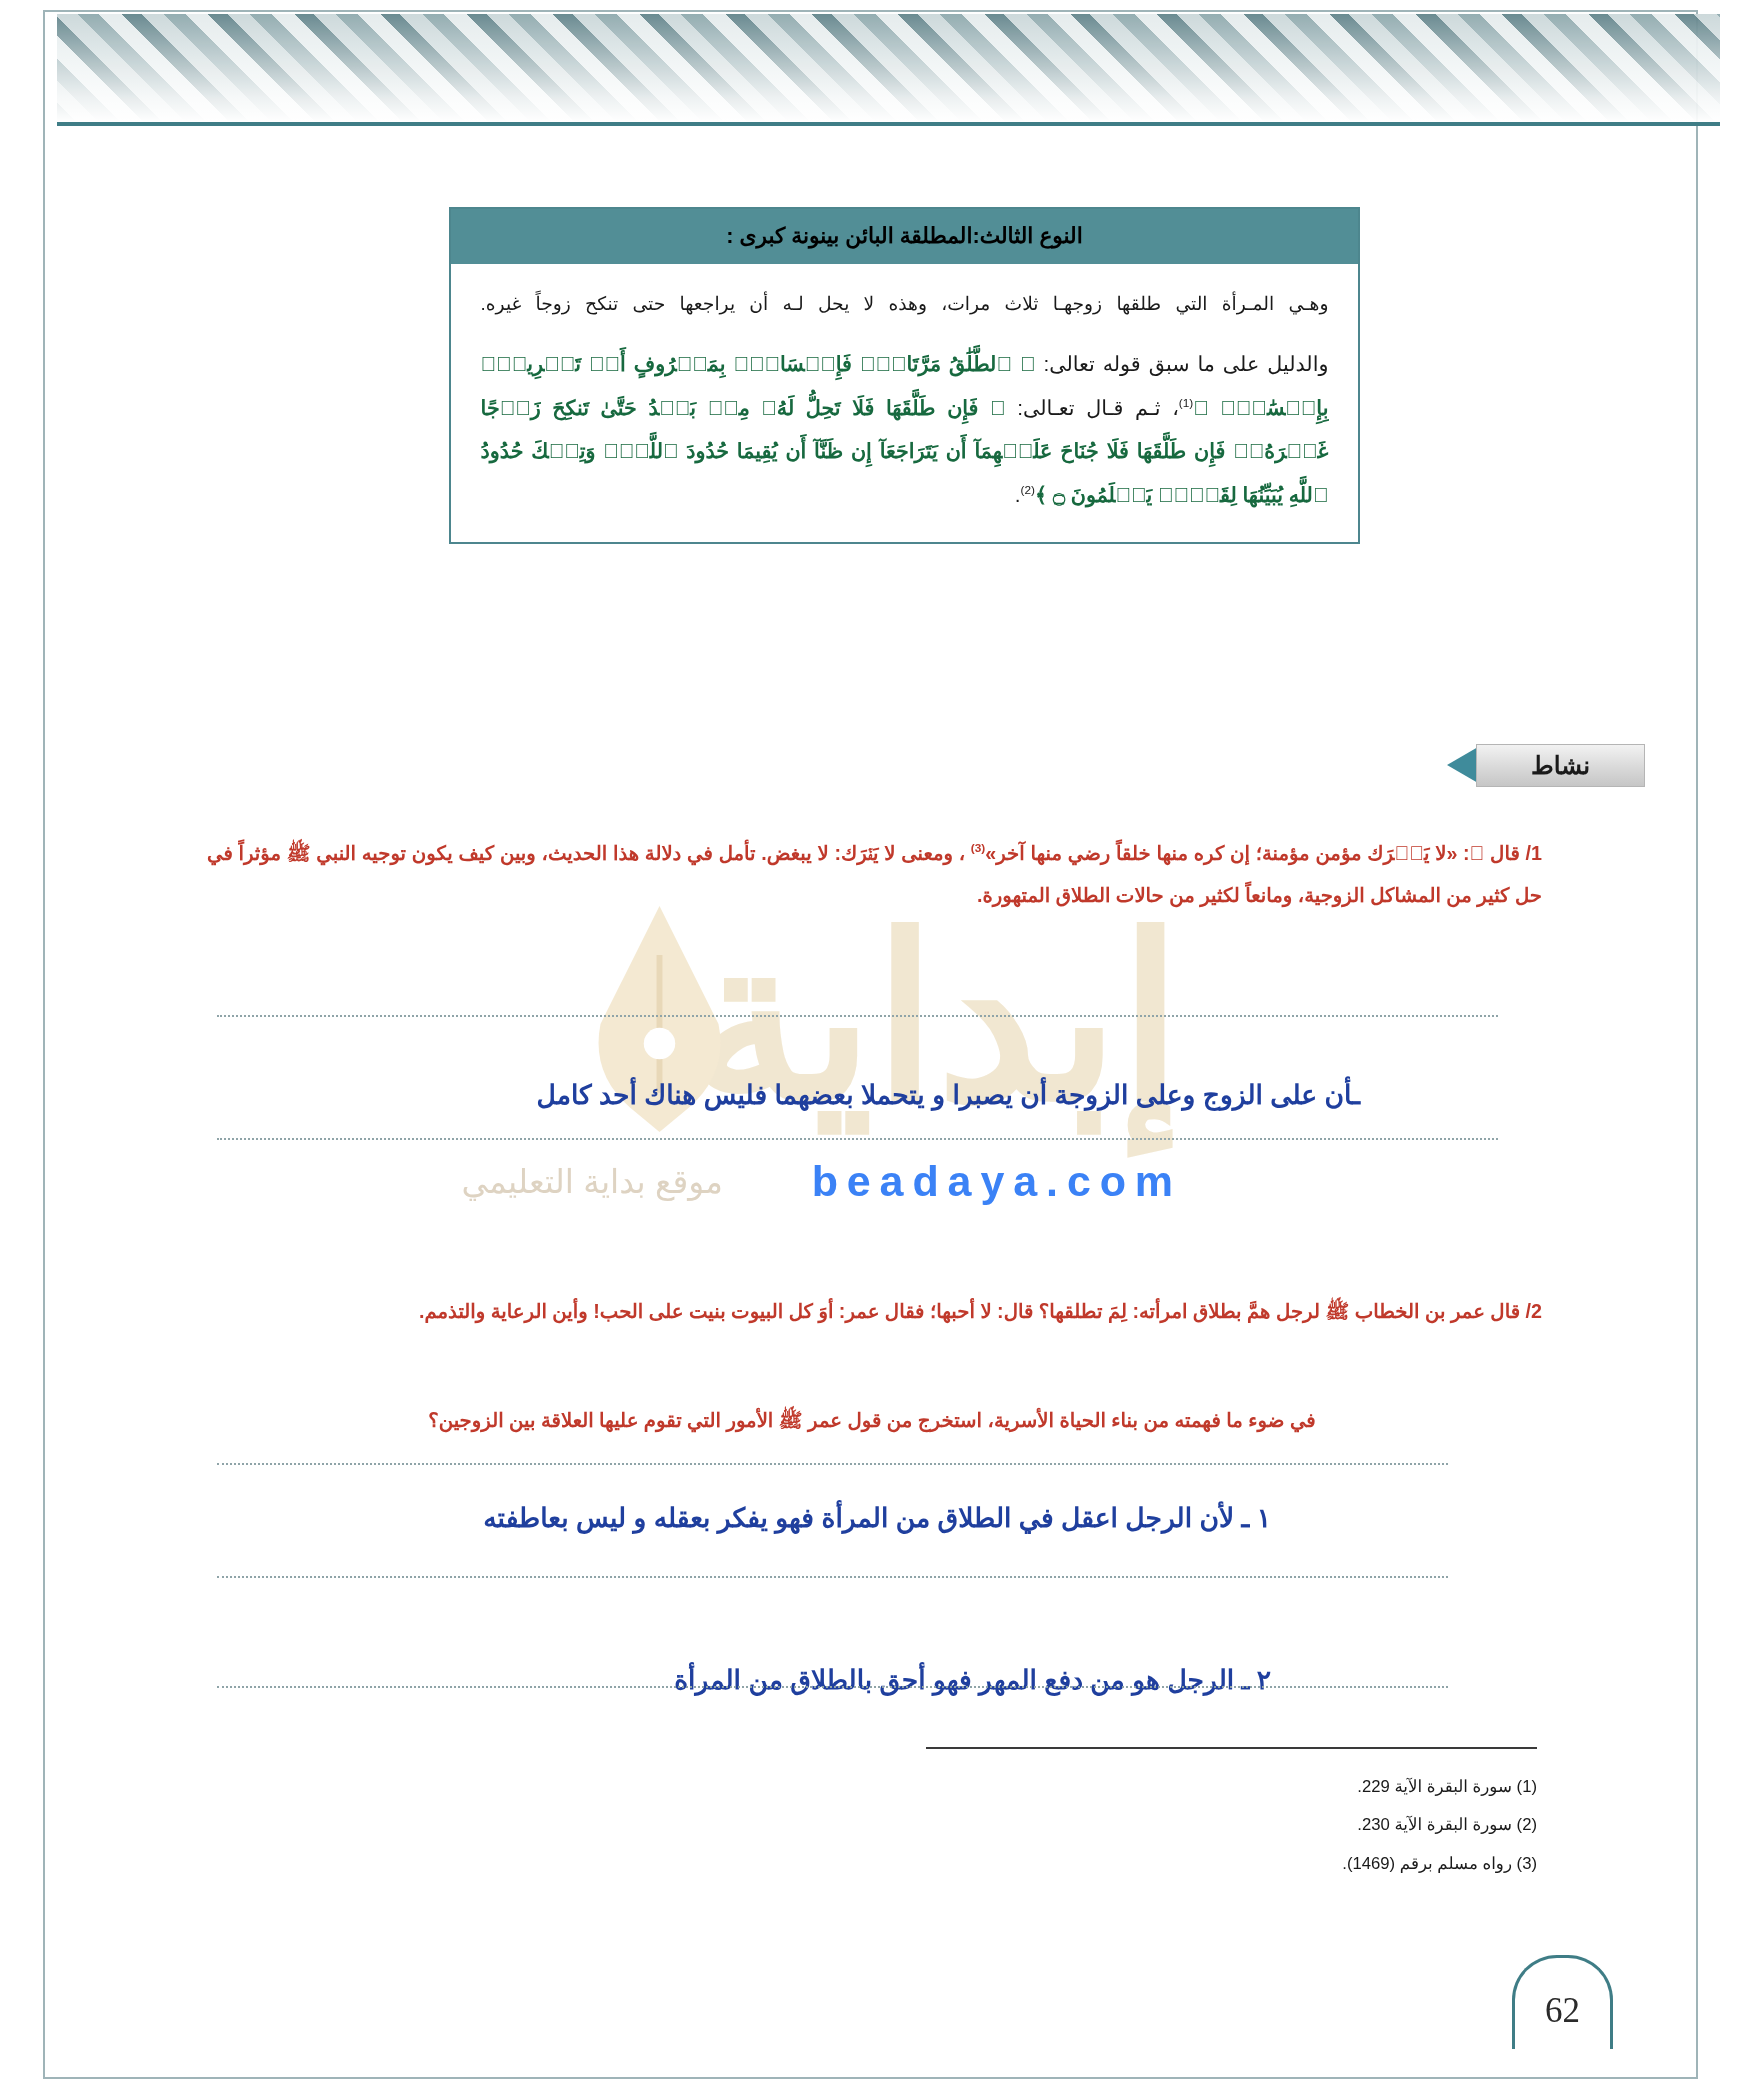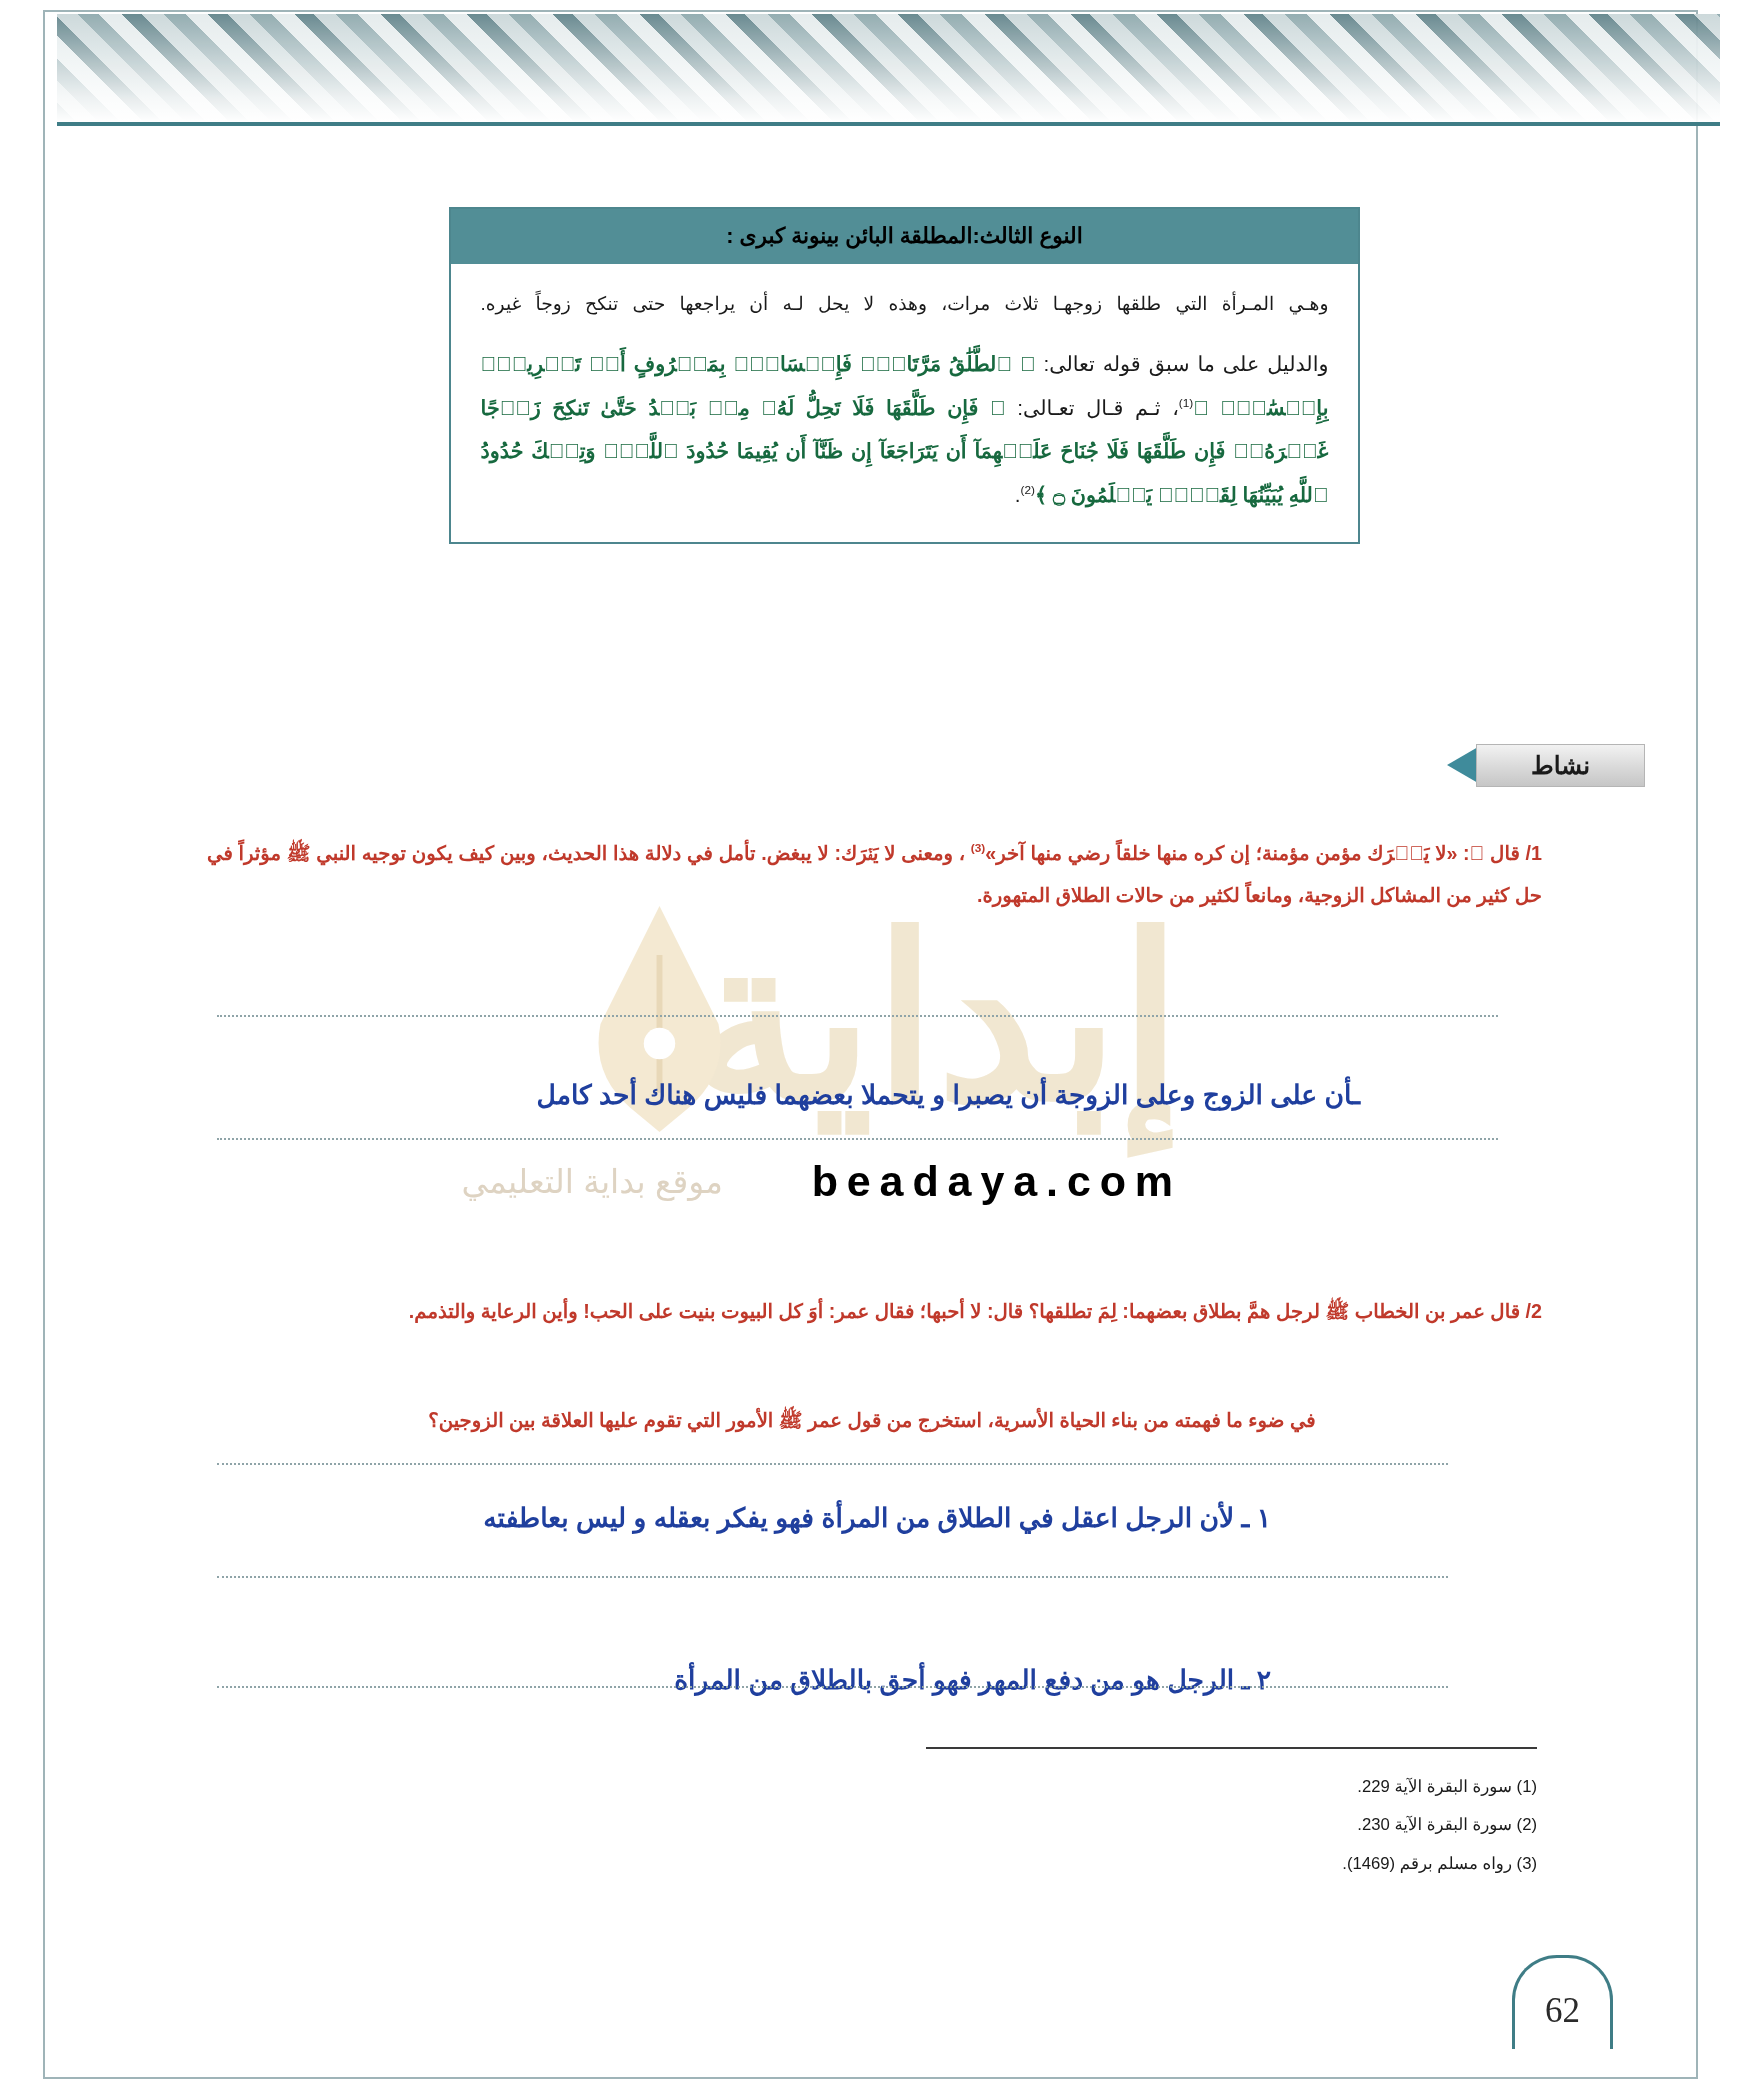--- a/index.html
+++ b/index.html
@@ -191,21 +191,21 @@
     direction: rtl;
     line-height: 1;
     opacity: 0.85;
   }
   .wm-latin {
     position: absolute;
     right: 325px;
     top: 241px;
     font-size: 43px;
     letter-spacing: 8.9px;
-    color: #000000;
+    color: #3b82f6;
     font-weight: bold;
   }
   .wm-sub {
     position: absolute;
     right: 784px;
     top: 246px;
     font-size: 33px;
     color: #ded3c2;
     direction: rtl;
     letter-spacing: 3px;
@@ -308,21 +308,21 @@
     <circle cx="90" cy="150" r="16" fill="#ffffff"></circle>
   </svg>
 </div>
 
 <div class="answer-line" style="right:246px; top:1015px; width:1281px;"></div>
 <div class="answer-text" style="right:384px; top:1079px;">ـأن على الزوج وعلى الزوجة أن يصبرا و يتحملا بعضهما فليس هناك أحد كامل</div>
 <div class="answer-line" style="right:246px; top:1138px; width:1281px;"></div>
 
 <div class="q-block q2">
   <span>2/</span>
-  <span>قال عمر بن الخطاب ﷺ لرجل همَّ بطلاق بعضهما: لِمَ تطلقها؟ قال: لا أحبها؛ فقال عمر: أوَ كل البيوت بنيت على الحب! وأين الرعاية والتذمم.</span>
+  <span>قال عمر بن الخطاب ﷺ لرجل همَّ بطلاق امرأته: لِمَ تطلقها؟ قال: لا أحبها؛ فقال عمر: أوَ كل البيوت بنيت على الحب! وأين الرعاية والتذمم.</span>
 </div>
 <div class="q-block q2b">في ضوء ما فهمته من بناء الحياة الأسرية، استخرج من قول عمر ﷺ الأمور التي تقوم عليها العلاقة بين الزوجين؟</div>
 
 <div class="answer-line" style="right:296px; top:1463px; width:1231px;"></div>
 <div class="answer-text" style="right:473px; top:1502px;">١ ـ لأن الرجل اعقل في الطلاق من المرأة فهو يفكر بعقله و ليس بعاطفته</div>
 <div class="answer-line" style="right:296px; top:1576px; width:1231px;"></div>
 <div class="answer-text" style="right:473px; top:1616px;margin-top:48px;">٢ ـ الرجل هو من دفع المهر فهو أحق بالطلاق من المرأة</div>
 <div class="answer-line" style="right:296px; top:1686px; width:1231px;"></div>
 
 <div class="footnote-rule"></div>

